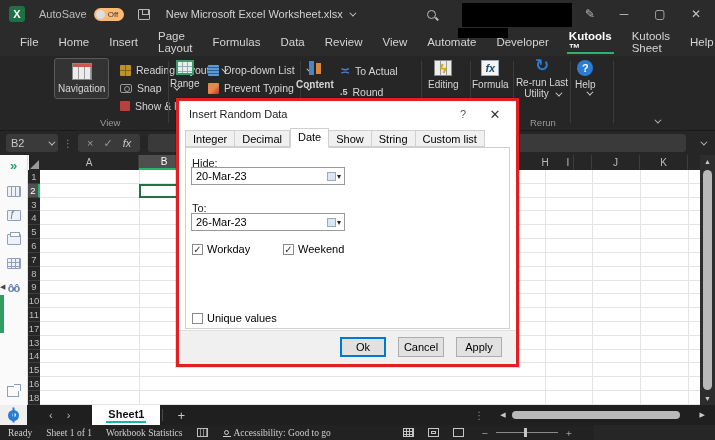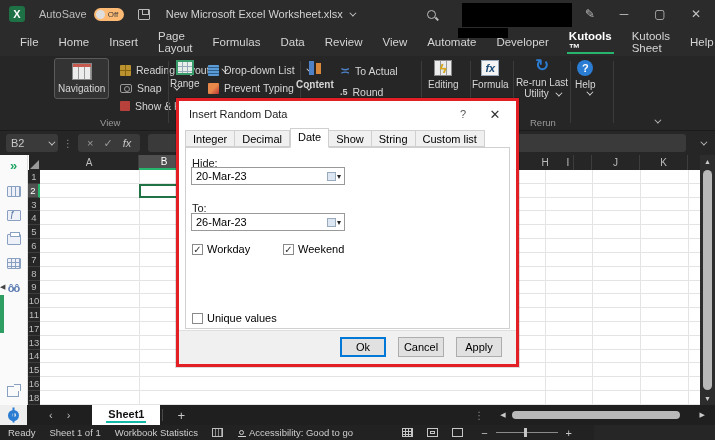--- a/index.html
+++ b/index.html
@@ -152,21 +152,21 @@
   .tab-divider { width:1px; height:12px; background:#4a4a4a; margin-left:2px; }
   .add-sheet { font-size:13px; margin-left:14px; color:#c9c9c9; }
   .hs-dots { margin-left:auto; color:#8a8a8a; font-size:10px; }
   .hs-arr { font-size:7px; color:#c9c9c9; margin-left:16px; }
   .hs-track { width:180px; height:9px; margin-left:6px; display:flex; align-items:center; }
   .hs-thumb { width:168px; height:8px; background:#b9b9b9; border-radius:4px; }
   .hs-arr2 { font-size:7px; color:#c9c9c9; margin-left:8px; margin-right:10px; }
 
   
   #statusbar { position:absolute; left:0; top:425px; width:594px; height:15px; background:#222;
-    display:flex; align-items:center; color:#cfcfcf; font-size:9.5px; }
+    display:flex; align-items:center; color:#cfcfcf; font-size:9.5px;font-family:Liberation Serif, serif; }
   #statusbar .s-item { margin-left:14px; }
   #statusbar .s-item:first-child { margin-left:8px; }
   .ic-disp { width:11px; height:9px; border:1px solid #bdbdbd; margin-left:14px; position:relative; background-image:repeating-linear-gradient(to right, rgba(0,0,0,0) 0 2px, #888 2px 3px);}
   .ic-person { width:5px; height:5px; border:1px solid #cfcfcf; border-radius:50%; margin-left:16px; position:relative; }
   .ic-person:after { content:""; position:absolute; left:-2px; top:5px; width:8px; height:4px;
     border-top:1px solid #cfcfcf; }
   .acc-label { margin-left:5px; }
   .view-ics { margin-left:auto; display:flex; align-items:center; gap:14px; }
   .vic { width:11px; height:9px; border:1px solid #c6c6c6; }
   .vic.normal { background-image:repeating-linear-gradient(to right, rgba(0,0,0,0) 0 2px, #c6c6c6 2px 3px),

